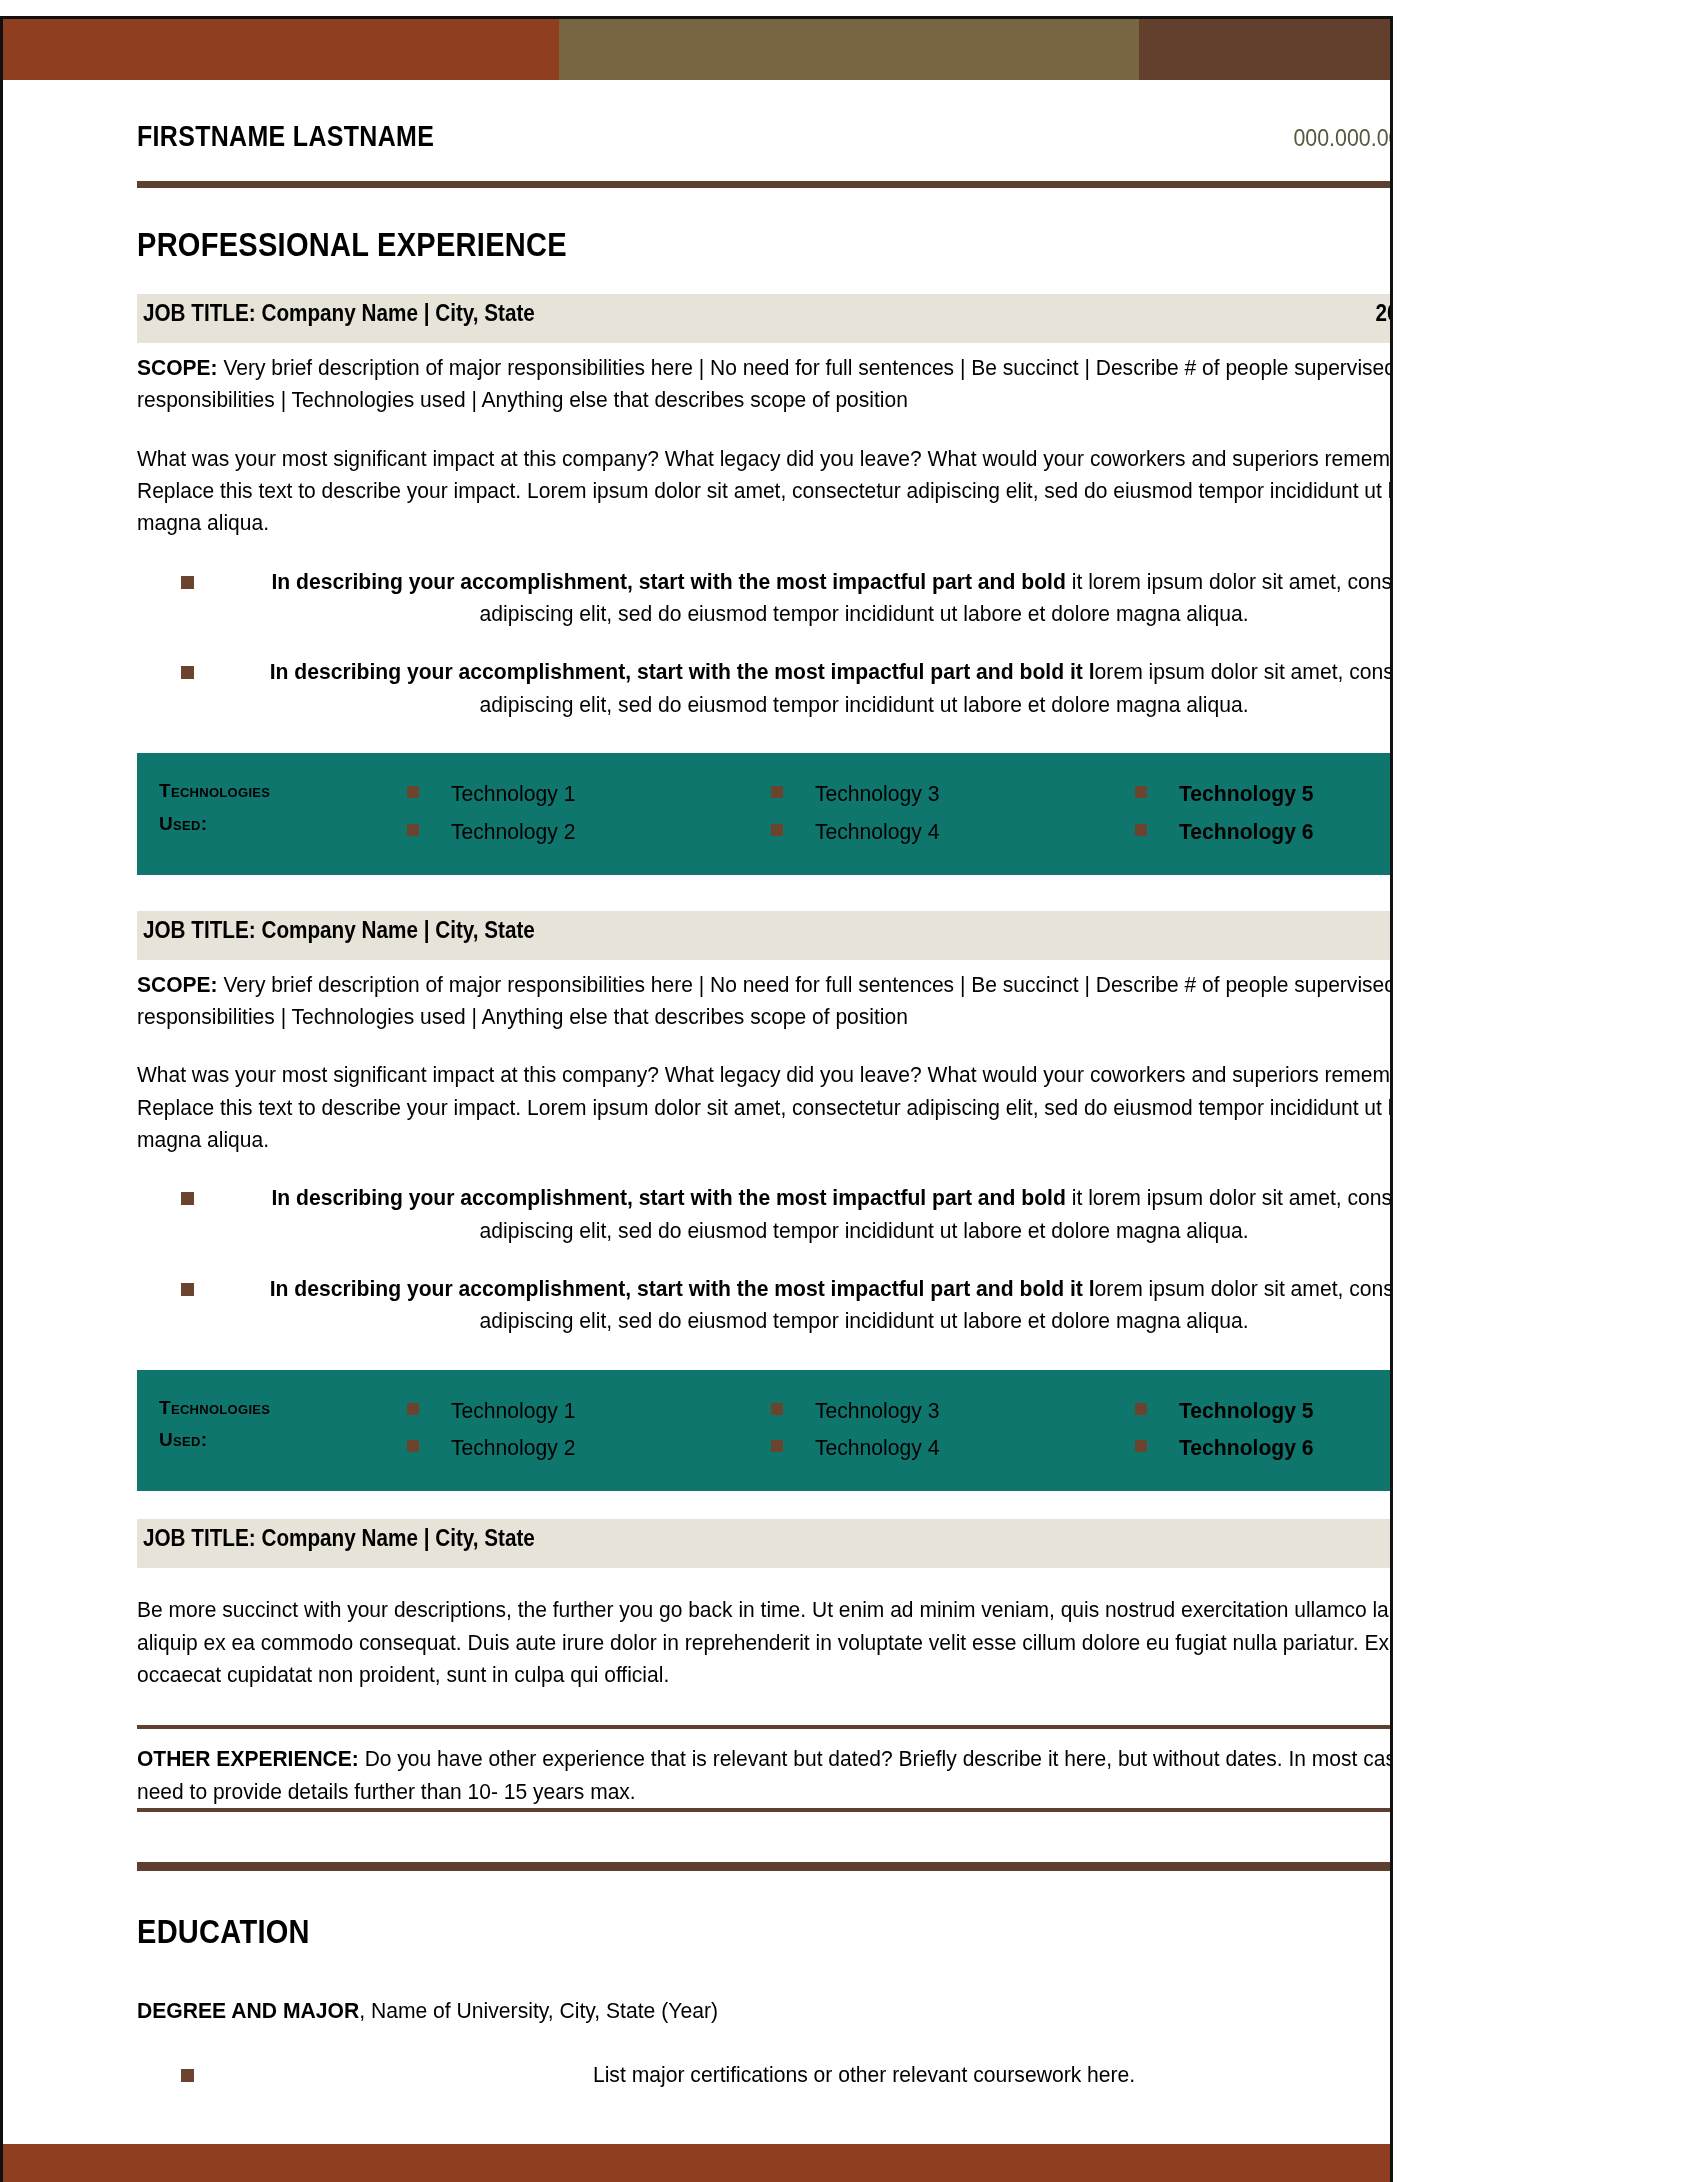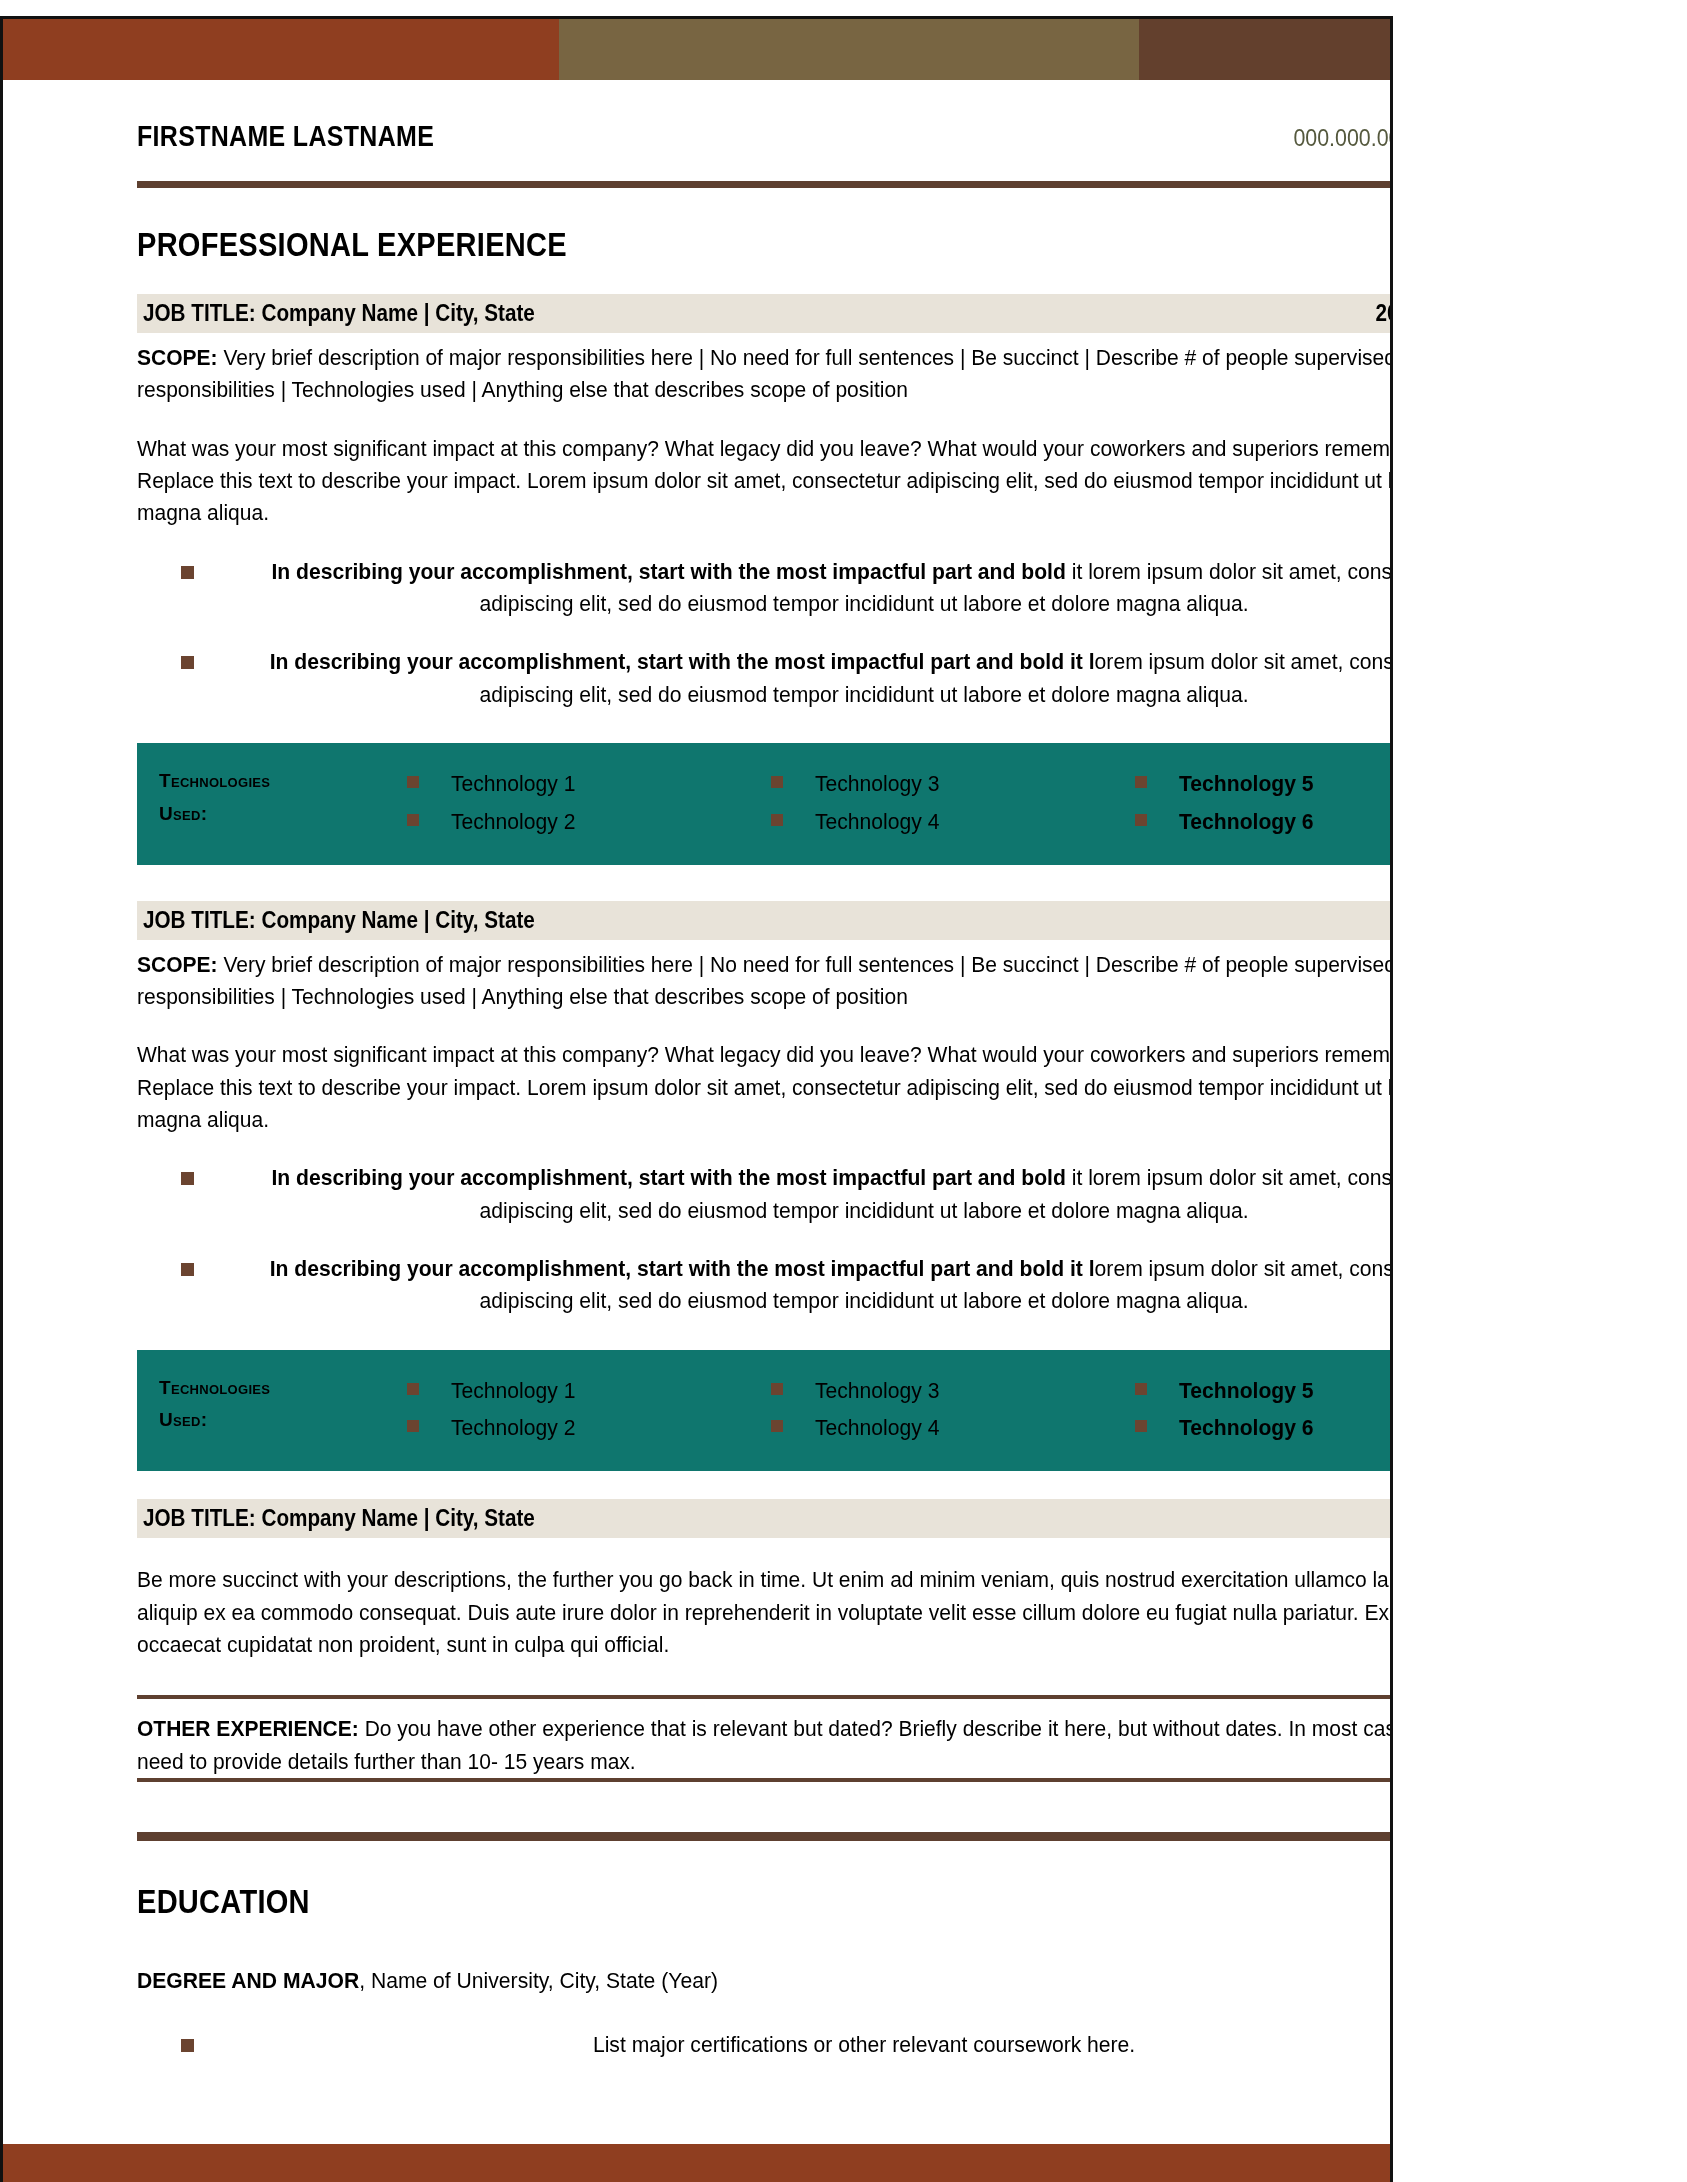--- a/index.html
+++ b/index.html
@@ -104,21 +104,21 @@
     margin-top: 42px;
     margin-bottom: 44px;
   }
 
   
   .jobbar {
     background: #E8E3D9;
     display: flex;
     align-items: center;
     justify-content: space-between;
-    padding: 6px 18px 6px 6px;
+    padding: 6px 18px 16px 6px;
     min-height: 38px;
   }
   .jobbar-title,
   .jobbar-dates {
     font-family: "Liberation Sans Narrow", "Liberation Sans", sans-serif;
     font-weight: bold;
     font-size: 23px;
     white-space: nowrap;
     transform: scaleX(0.9);
   }

